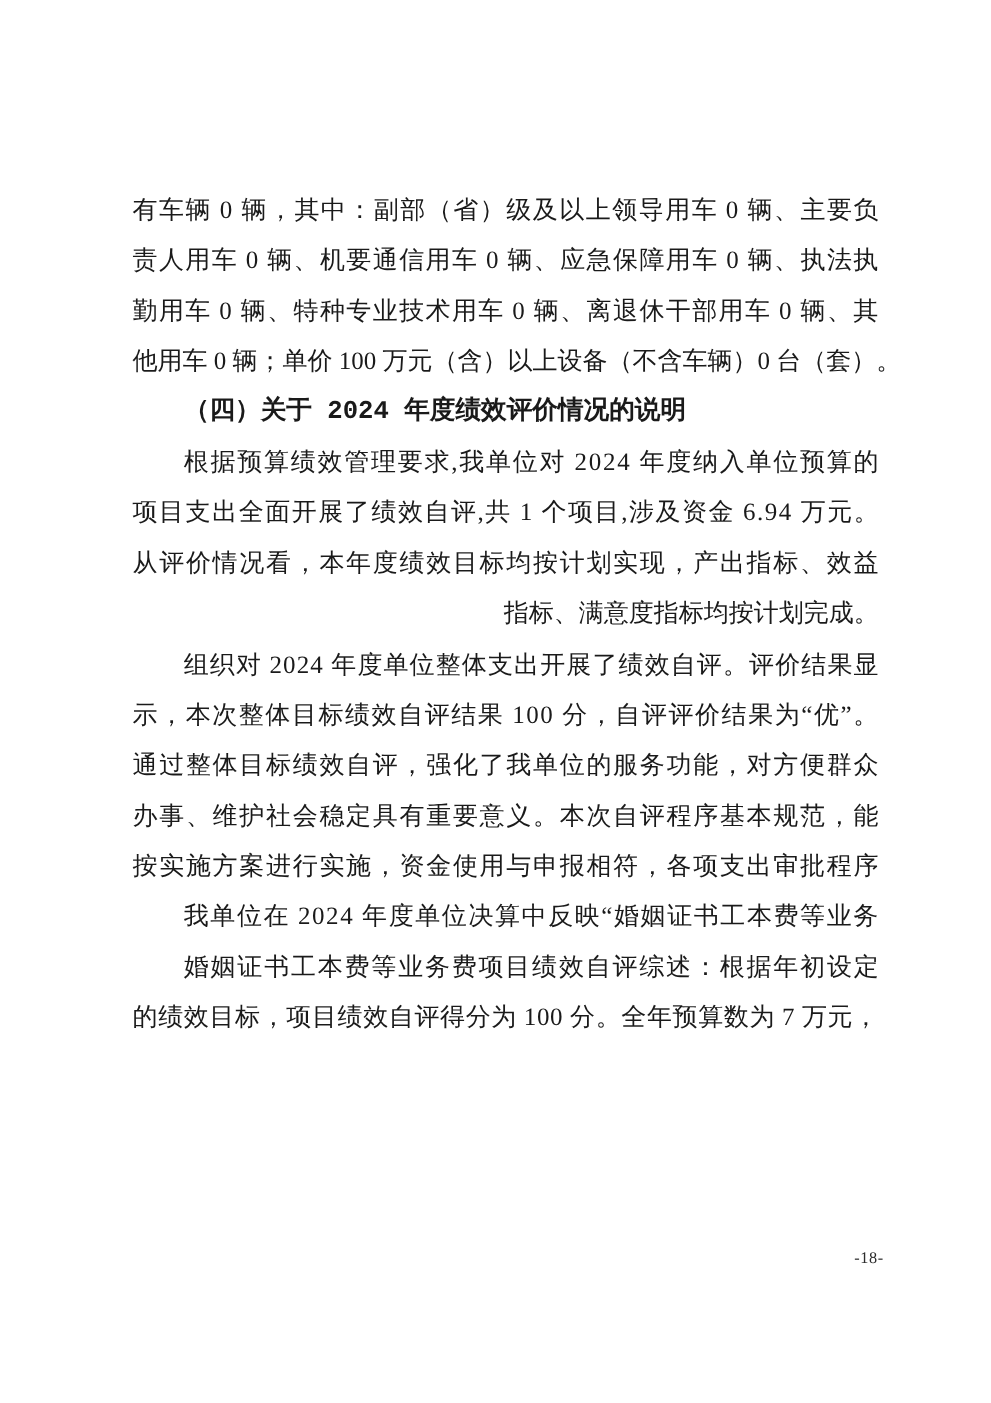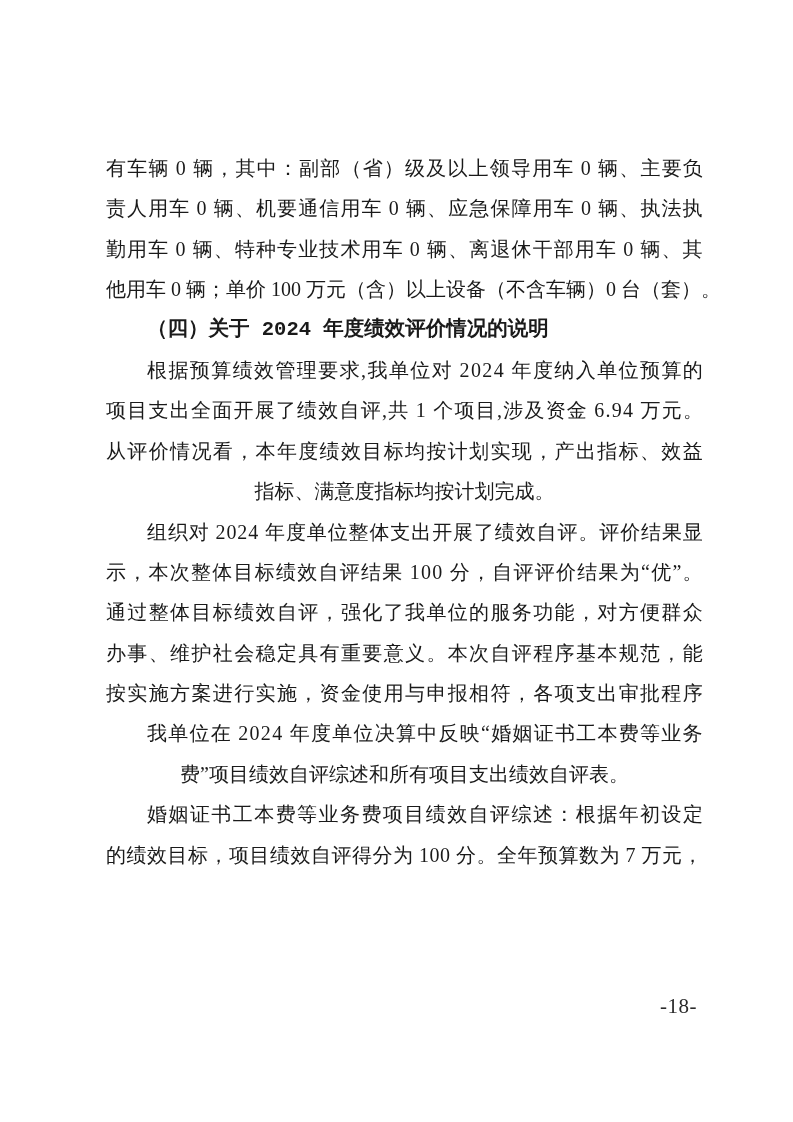--- a/index.html
+++ b/index.html
@@ -33,34 +33,34 @@
   
   .flexline {
     display: flex;
     justify-content: space-between;
     align-items: baseline;
   }
   .flexline span { flex: 0 0 auto; }
   
   .ind { padding-left: 41px; }
   
-  .end { text-align: center; white-space: nowrap; }
+  .end { text-align: right; white-space: nowrap; }
   
   .h {
     font-weight: 700;
     text-align: left;
     text-indent: 41px;
     font-size: 20.5px;
     font-family: Liberation Mono, monospace;
   }
   .pageno {
     position: absolute;
     top: 995px;
-    right: 96px;
-    font-size: 21px;
+    right: 86px;
+    font-size: 13px;
     line-height: 22px;
     color: #2b2b2b;
     letter-spacing: 0.5px;
   }
 </style>
 </head>
 <body>
 
 <div class="page">
   <div class="textblock">
@@ -491,21 +491,20 @@
         <span>姻</span>
         <span>证</span>
         <span>书</span>
         <span>工</span>
         <span>本</span>
         <span>费</span>
         <span>等</span>
         <span>业</span>
         <span>务</span>
       </div>
-    <div class="line end">费”项目绩效自评综述和所有项目支出绩效自评表。</div>
     <div class="line j ind flexline">
         <span>婚</span>
         <span>姻</span>
         <span>证</span>
         <span>书</span>
         <span>工</span>
         <span>本</span>
         <span>费</span>
         <span>等</span>
         <span>业</span>

